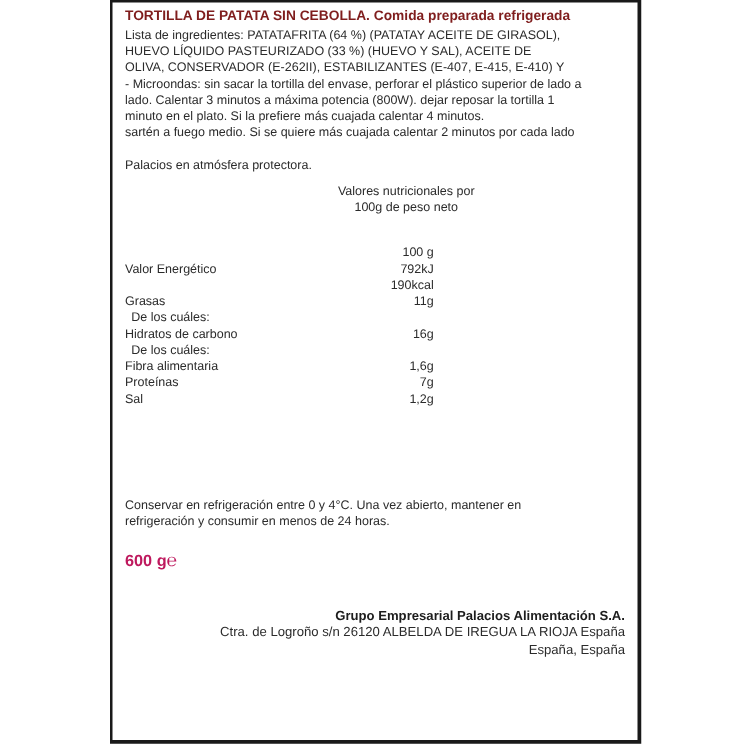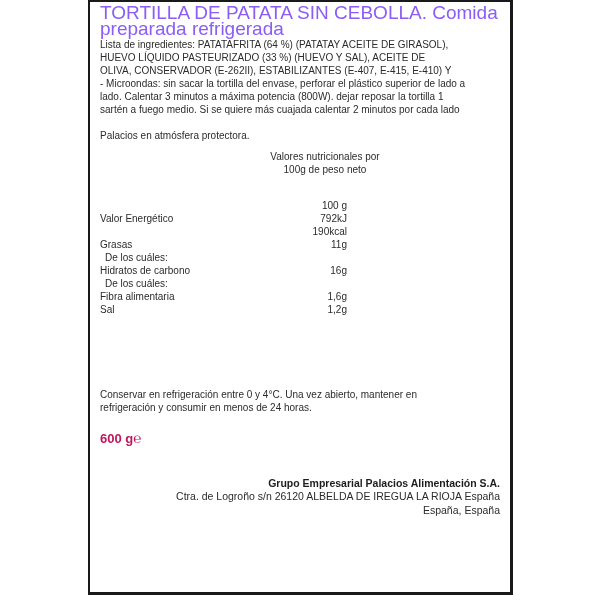--- a/index.html
+++ b/index.html
@@ -11,21 +11,21 @@
   }
   .label-box{
     position:absolute;left:88px;top:0;width:425px;height:595px;
     box-sizing:border-box;
     border:2px solid #191919;border-right-width:3px;border-bottom-width:3px;
     padding:3px 10px 0 10px;
     background:#fff;
     overflow:hidden;
   }
   .title{
-    font-weight:normal;font-size:19px;line-height:16px;color:#8b5cf6;
+    font-weight:bold;font-size:11px;line-height:16px;color:#7f1d1d;
   }
   .line{
     font-size:10px;line-height:13px;white-space:nowrap;color:#2b2b2b;
   }
   .ingredients{margin-top:1px;}
   .instructions{margin-top:0;}
   .packaging{margin-top:13px;}
   .nutri-header{
     margin-top:8px;margin-left:50px;text-align:center;
     font-size:10px;line-height:13px;color:#2b2b2b;
@@ -58,20 +58,21 @@
 
   <div class="ingredients">
       <div class="line">Lista de ingredientes: PATATAFRITA (64 %) (PATATAY ACEITE DE GIRASOL),</div>
       <div class="line">HUEVO LÍQUIDO PASTEURIZADO (33 %) (HUEVO Y SAL), ACEITE DE</div>
       <div class="line">OLIVA, CONSERVADOR (E-262II), ESTABILIZANTES (E-407, E-415, E-410) Y</div>
     </div>
 
   <div class="instructions">
       <div class="line">- Microondas: sin sacar la tortilla del envase, perforar el plástico superior de lado a</div>
       <div class="line">lado. Calentar 3 minutos a máxima potencia (800W). dejar reposar la tortilla 1</div>
+      <div class="line">minuto en el plato. Si la prefiere más cuajada calentar 4 minutos.</div>
       <div class="line">sartén a fuego medio. Si se quiere más cuajada calentar 2 minutos por cada lado</div>
     </div>
 
   <div class="packaging">
     <div class="line">Palacios en atmósfera protectora.</div>
   </div>
 
   <div class="nutri-header">
     <div>Valores nutricionales por</div>
     <div>100g de peso neto</div>
@@ -104,20 +105,24 @@
       </div>
       <div class="nutri-row indent">
         <span class="nlabel">De los cuáles:</span>
         <span class="nvalue"></span>
       </div>
       <div class="nutri-row">
         <span class="nlabel">Fibra alimentaria</span>
         <span class="nvalue">1,6g</span>
       </div>
       <div class="nutri-row">
+        <span class="nlabel">Proteínas</span>
+        <span class="nvalue">7g</span>
+      </div>
+      <div class="nutri-row">
         <span class="nlabel">Sal</span>
         <span class="nvalue">1,2g</span>
       </div>
     </div>
 
   <div class="storage">
       <div class="line">Conservar en refrigeración entre 0 y 4°C. Una vez abierto, mantener en</div>
       <div class="line">refrigeración y consumir en menos de 24 horas.</div>
     </div>
 

